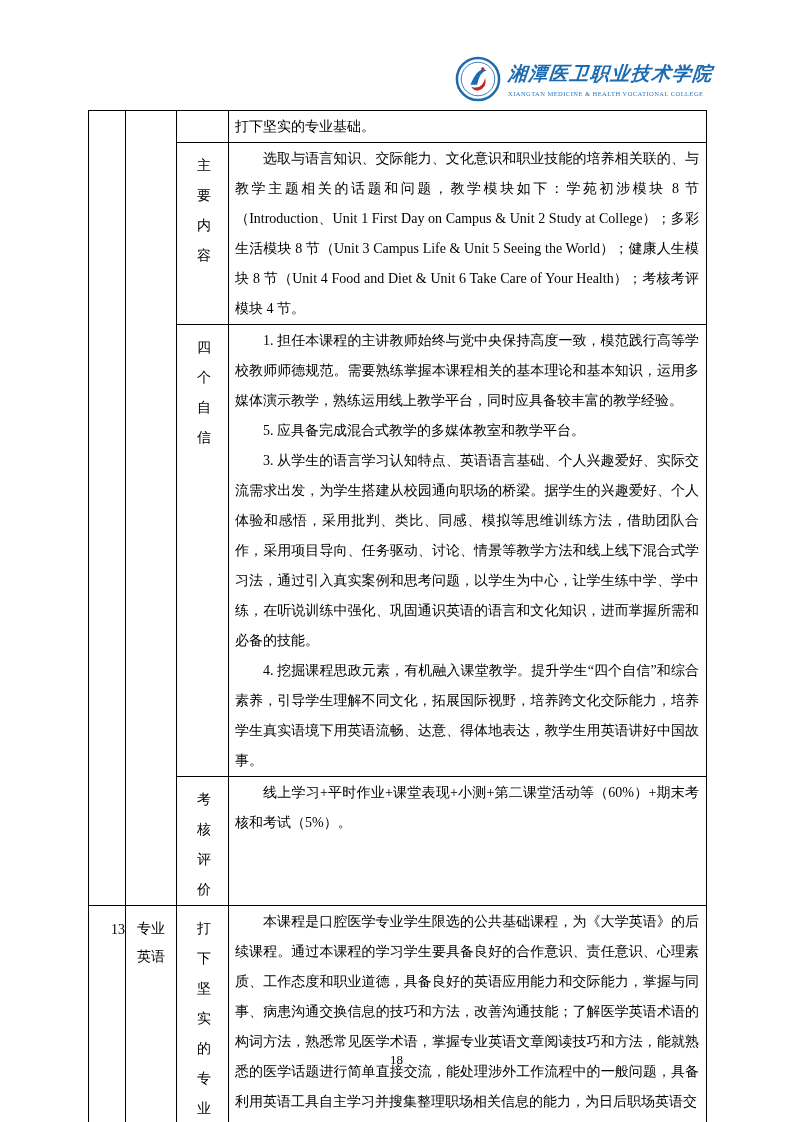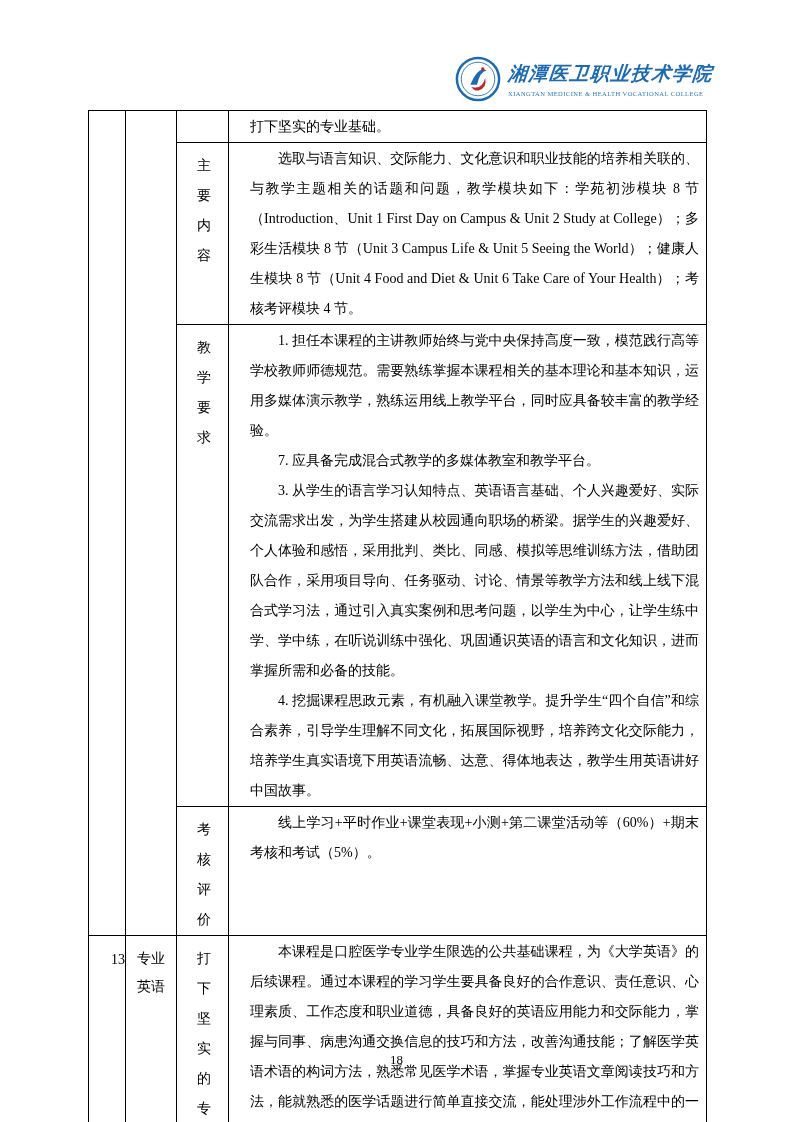--- a/index.html
+++ b/index.html
@@ -68,21 +68,21 @@
   }
   .cell-course {
     padding: 9px 10px 0 11px;
     line-height: 28px;
   }
   .cell-label {
     padding: 8px 10px 0 20px;
     line-height: 30px;
   }
   .cell-content {
-    padding: 1px 7px 0 21px;
+    padding: 1px 7px 0 6px;
     line-height: 30px;
     text-align: justify;
   }
   .cell-content p { text-indent: 2em; }
   .cell-content p.no-indent { text-indent: 0; }
 
   .row-a td { height: 31px;  }
   .row-b td { height: 180px; }
   .row-c td { height: 404px; }
   .row-d td { height: 66px; margin-top: 9px;  }
@@ -136,24 +136,24 @@
     </tr>
 
     <tr class="row-b">
       <td class="cell-label">主要内容</td>
       <td class="cell-content">
         <p>选取与语言知识、交际能力、文化意识和职业技能的培养相关联的、与教学主题相关的话题和问题，教学模块如下：学苑初涉模块 8 节（Introduction、Unit 1 First Day on Campus &amp; Unit 2 Study at College）；多彩生活模块 8 节（Unit 3 Campus Life &amp; Unit 5 Seeing the World）；健康人生模块 8 节（Unit 4 Food and Diet &amp; Unit 6 Take Care of Your Health）；考核考评模块 4 节。</p>
       </td>
     </tr>
 
     <tr class="row-c">
-      <td class="cell-label">教学要求</td>
+      <td class="cell-label">四个自信</td>
       <td class="cell-content">
         <p>1. 担任本课程的主讲教师始终与党中央保持高度一致，模范践行高等学校教师师德规范。需要熟练掌握本课程相关的基本理论和基本知识，运用多媒体演示教学，熟练运用线上教学平台，同时应具备较丰富的教学经验。</p>
-        <p>7. 应具备完成混合式教学的多媒体教室和教学平台。</p>
+        <p>5. 应具备完成混合式教学的多媒体教室和教学平台。</p>
         <p>3. 从学生的语言学习认知特点、英语语言基础、个人兴趣爱好、实际交流需求出发，为学生搭建从校园通向职场的桥梁。据学生的兴趣爱好、个人体验和感悟，采用批判、类比、同感、模拟等思维训练方法，借助团队合作，采用项目导向、任务驱动、讨论、情景等教学方法和线上线下混合式学习法，通过引入真实案例和思考问题，以学生为中心，让学生练中学、学中练，在听说训练中强化、巩固通识英语的语言和文化知识，进而掌握所需和必备的技能。</p>
         <p>4. 挖掘课程思政元素，有机融入课堂教学。提升学生“四个自信”和综合素养，引导学生理解不同文化，拓展国际视野，培养跨文化交际能力，培养学生真实语境下用英语流畅、达意、得体地表达，教学生用英语讲好中国故事。</p>
       </td>
     </tr>
 
     <tr class="row-d">
       <td class="cell-label">考核评价</td>
       <td class="cell-content">
         <p>线上学习+平时作业+课堂表现+小测+第二课堂活动等（60%）+期末考核和考试（5%）。</p>
       </td>

